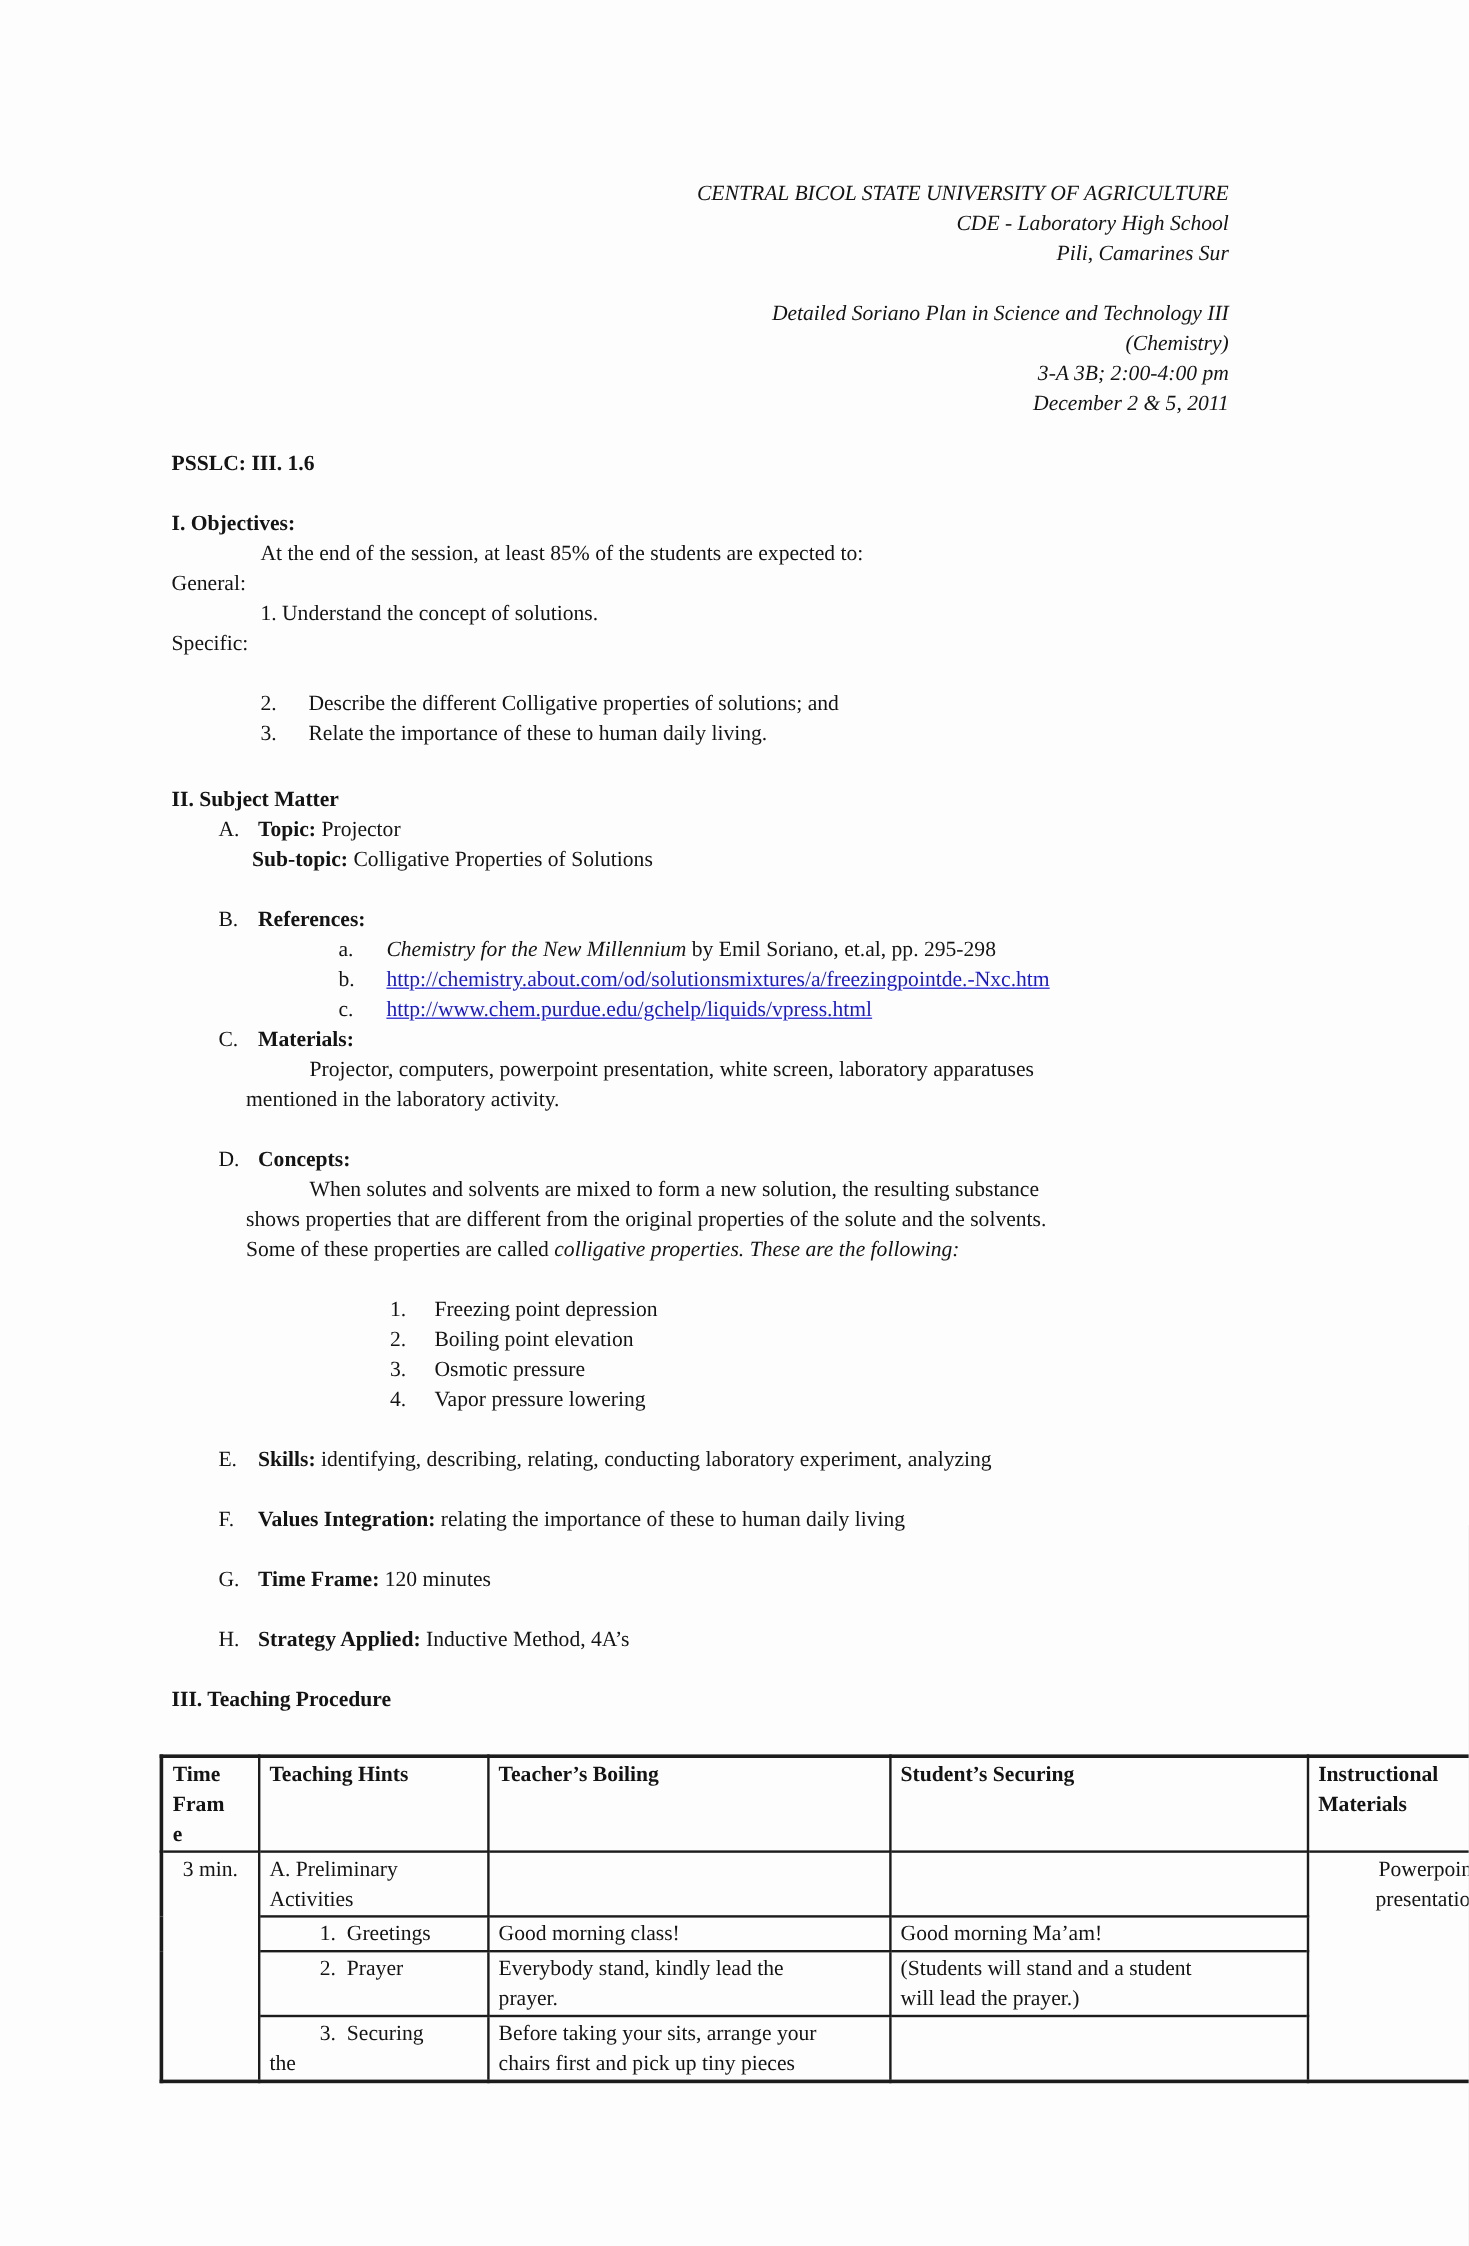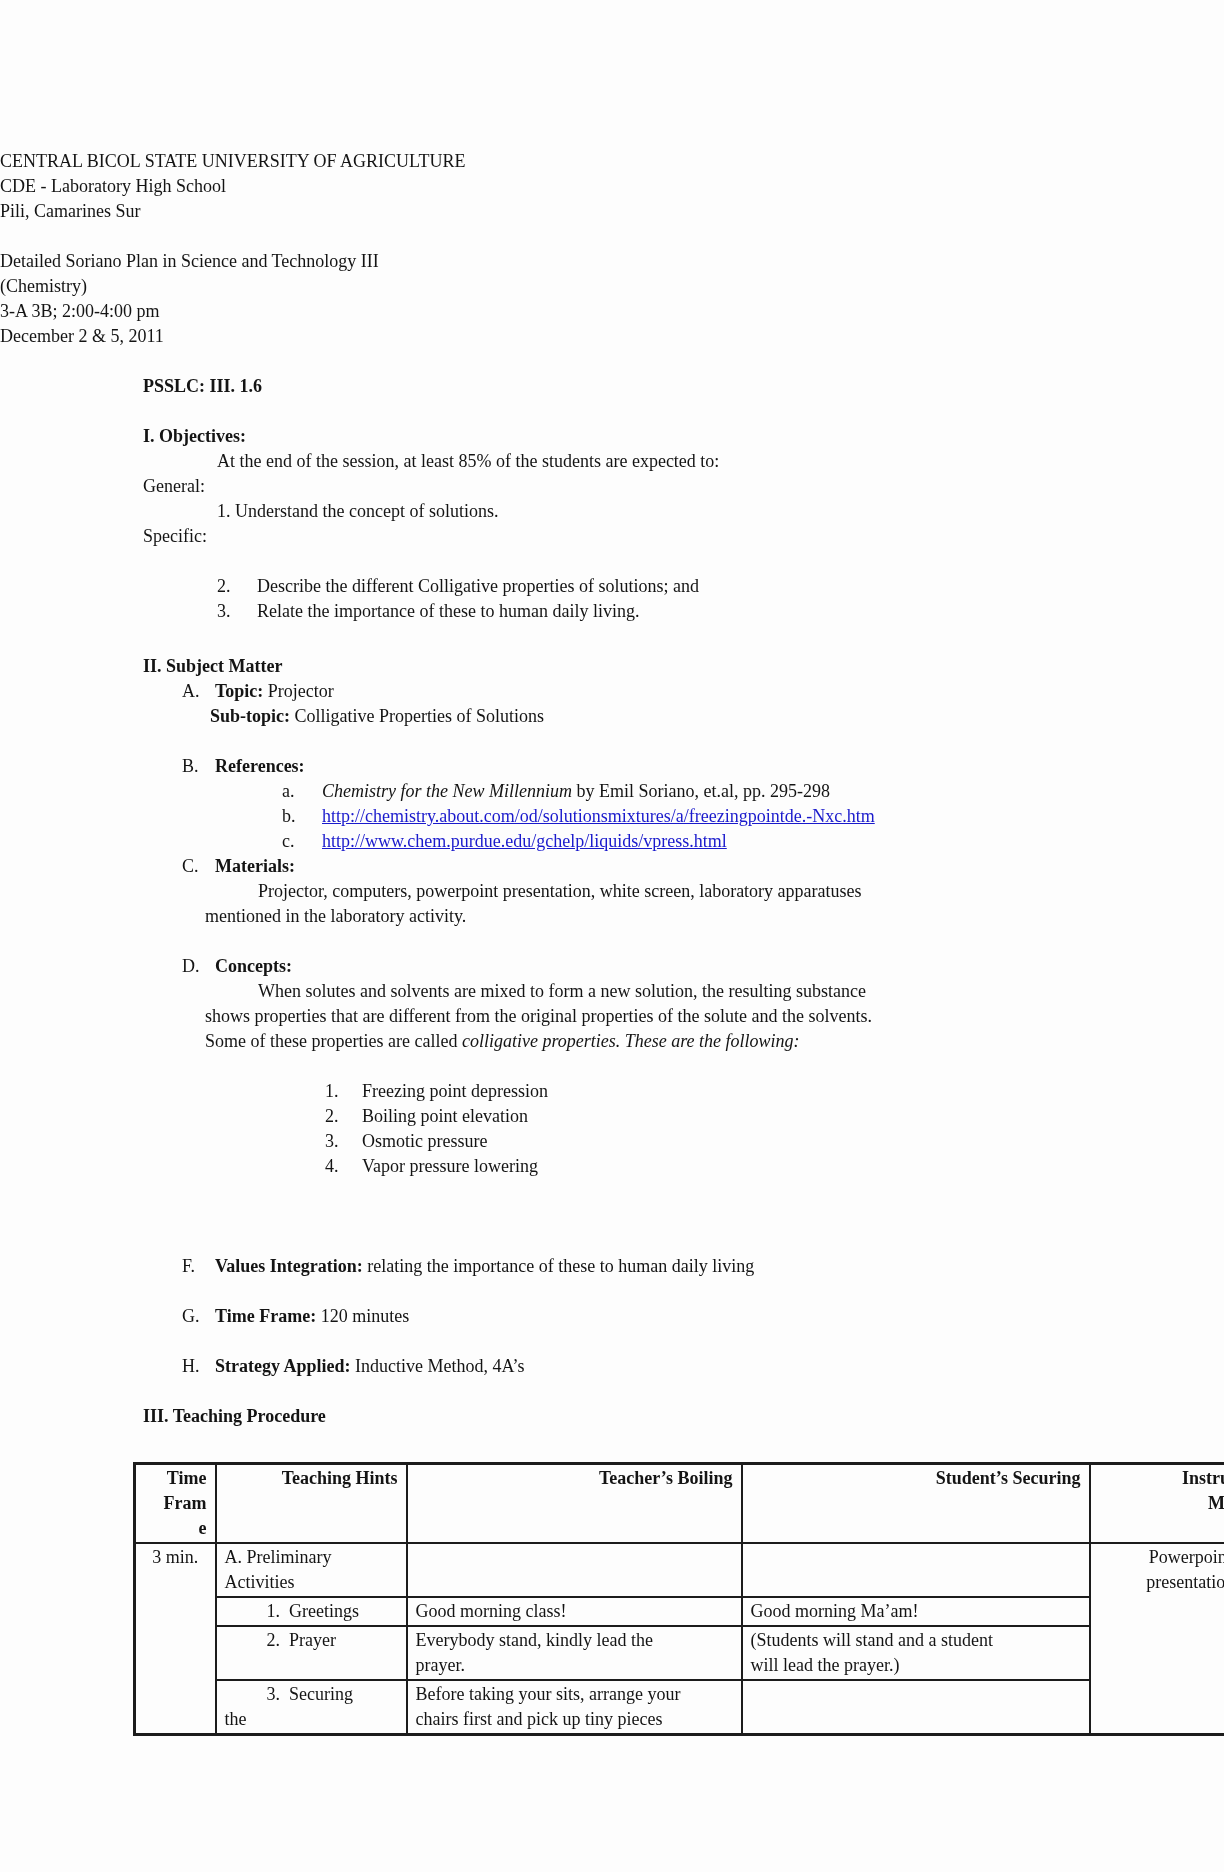--- a/index.html
+++ b/index.html
@@ -6,21 +6,21 @@
   #page{
     position:relative;
     width:1224px;height:1872px;
     background:#fdfdfd;
     overflow:hidden;
     font-family:"Liberation Serif","DejaVu Serif",serif;
     font-size:18px;line-height:25px;
     color:#141414;
   }
   .ln{position:absolute;white-space:nowrap;}
-  .cblock{position:absolute;left:0;width:1024px;text-align:left;}
+  .cblock{position:absolute;left:0;width:1024px;text-align:right;font-style:italic;}
   .b{font-weight:bold;}
   .i{font-style:italic;}
   .letter{display:inline-block;width:33px;}
   .num40{display:inline-block;width:40px;}
   .num37{display:inline-block;width:37px;}
   .link{color:#1a1acc;text-decoration:underline;cursor:pointer;}
   .pre{white-space:pre-line;}
   table.proc{
     position:absolute;left:133px;top:1462px;
     border-collapse:collapse;table-layout:fixed;
@@ -29,21 +29,21 @@
     border:3px solid #1c1c1c;
   }
   table.proc td, table.proc th{
     border:2px solid #1c1c1c;
     vertical-align:top;
     padding:1px 8px;
     font-weight:normal;
     text-align:left;
     overflow:hidden;
   }
-  table.proc th{font-weight:bold;text-align:right;margin-left:32px;}
+  table.proc th{font-weight:bold;text-align:left;margin-left:32px;}
   .tcenter{text-align:center !important;}
   .indent42{text-indent:42px;}
 </style>
 </head>
 <body>
 
 <div id="page">
 
   <div class="cblock" style="top:149px">CENTRAL BICOL STATE UNIVERSITY OF AGRICULTURE</div>
   <div class="cblock" style="top:174px">CDE - Laboratory High School</div>
@@ -111,20 +111,23 @@
   <div class="ln" style="left:325px;top:1104px">
     <span class="num37">2.</span><span>Boiling point elevation</span>
   </div>
   <div class="ln" style="left:325px;top:1129px">
     <span class="num37">3.</span><span>Osmotic pressure</span>
   </div>
   <div class="ln" style="left:325px;top:1154px">
     <span class="num37">4.</span><span>Vapor pressure lowering</span>
   </div>
 
+  <div class="ln" style="left:182px;top:1204px">
+    <span class="letter">E.</span><span class="b">Skills:</span><span> identifying, describing, relating, conducting laboratory experiment, analyzing</span>
+  </div>
   <div class="ln" style="left:182px;top:1254px">
     <span class="letter">F.</span><span class="b">Values Integration:</span><span> relating the importance of these to human daily living</span>
   </div>
   <div class="ln" style="left:182px;top:1304px">
     <span class="letter">G.</span><span class="b">Time Frame:</span><span> 120 minutes</span>
   </div>
   <div class="ln" style="left:182px;top:1354px">
     <span class="letter">H.</span><span class="b">Strategy Applied:</span><span> Inductive Method, 4A’s</span>
   </div>
 

